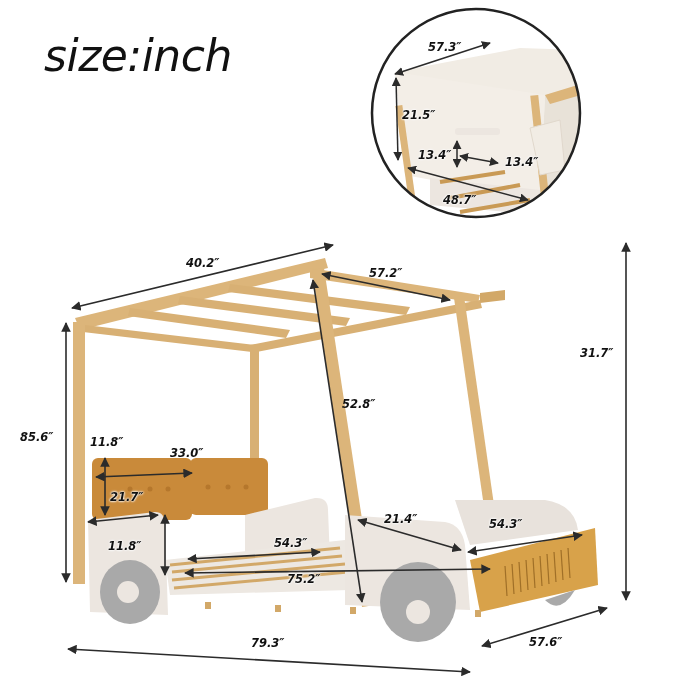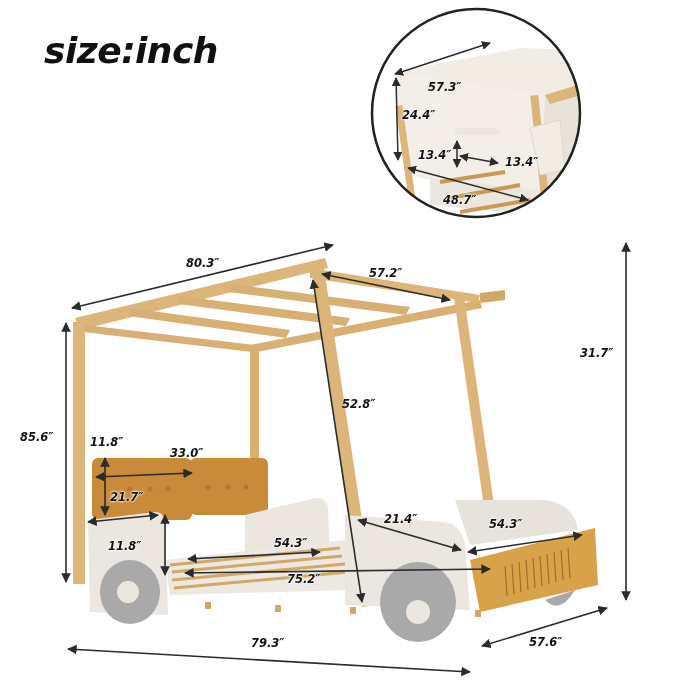--- a/index.html
+++ b/index.html
@@ -1,17 +1,17 @@
 <!DOCTYPE html>
 <html><head>
 <meta charset="utf-8">
 <style>
   html, body { margin: 0; padding: 0; background: #ffffff; }
   body { width: 700px; height: 700px; position: relative; overflow: hidden; font-family: "DejaVu Sans", sans-serif; }
-  .title { position: absolute; left: 44px; top: 30px; font-size: 36px; font-weight: bold; font-style: italic; color: #111; letter-spacing: -0.5px; }
+  .title { position: absolute; left: 44px; top: 30px; font-size: 44px; font-weight: normal; font-style: italic; color: #111; letter-spacing: -0.5px; }
   .lbl { position: absolute; font-size: 11.5px; font-weight: bold; font-style: italic; color: #111; white-space: nowrap; }
   .lbl.w { text-shadow: 0 0 2px #fff, 0 0 2px #fff, 0 0 3px #fff; }
   svg.art { position: absolute; left: 0; top: 0; }
 </style>
 </head>
 <body>
 
 <div class="title">size:inch</div>
 
 <svg class="art" width="700" height="700" viewBox="0 0 700 700">
@@ -133,27 +133,27 @@
       <line x1="188" y1="559" x2="320" y2="552" marker-start="url(#ah)" marker-end="url(#ah)"></line>
       <line x1="185" y1="573" x2="490" y2="569" marker-start="url(#ah)" marker-end="url(#ah)"></line>
       <line x1="358" y1="520" x2="461" y2="550" marker-start="url(#ah)" marker-end="url(#ah)"></line>
       <line x1="468" y1="552" x2="582" y2="535" marker-start="url(#ah)" marker-end="url(#ah)"></line>
       <line x1="68" y1="649" x2="470" y2="672" marker-start="url(#ah)" marker-end="url(#ah)"></line>
       <line x1="482" y1="646" x2="607" y2="608" marker-start="url(#ah)" marker-end="url(#ah)"></line>
     </g>
   </g>
 </svg>
 
-<div class="lbl" style="left:428px; top:40px;margin-top:40px;">57.3″</div>
-<div class="lbl w" style="left:402px; top:108px;">24.4″</div>
+<div class="lbl" style="left:428px; top:40px;">57.3″</div>
+<div class="lbl w" style="left:402px; top:108px;">21.5″</div>
 <div class="lbl w" style="left:418px; top:148px;">13.4″</div>
 <div class="lbl w" style="left:505px; top:155px;">13.4″</div>
 <div class="lbl w" style="left:443px; top:193px;text-align:right;">48.7″</div>
 
-<div class="lbl" style="left:186px; top:256px;">80.3″</div>
+<div class="lbl" style="left:186px; top:256px;">40.2″</div>
 <div class="lbl" style="left:369px; top:266px;">57.2″</div>
 <div class="lbl" style="left:580px; top:346px;">31.7″</div>
 <div class="lbl" style="left:342px; top:397px;">52.8″</div>
 <div class="lbl" style="left:20px; top:430px;">85.6″</div>
 <div class="lbl" style="left:90px; top:435px;">11.8″</div>
 <div class="lbl" style="left:170px; top:446px;">33.0″</div>
 <div class="lbl w" style="left:110px; top:490px;">21.7″</div>
 <div class="lbl w" style="left:108px; top:539px;">11.8″</div>
 <div class="lbl w" style="left:274px; top:536px;">54.3″</div>
 <div class="lbl w" style="left:287px; top:572px;">75.2″</div>

